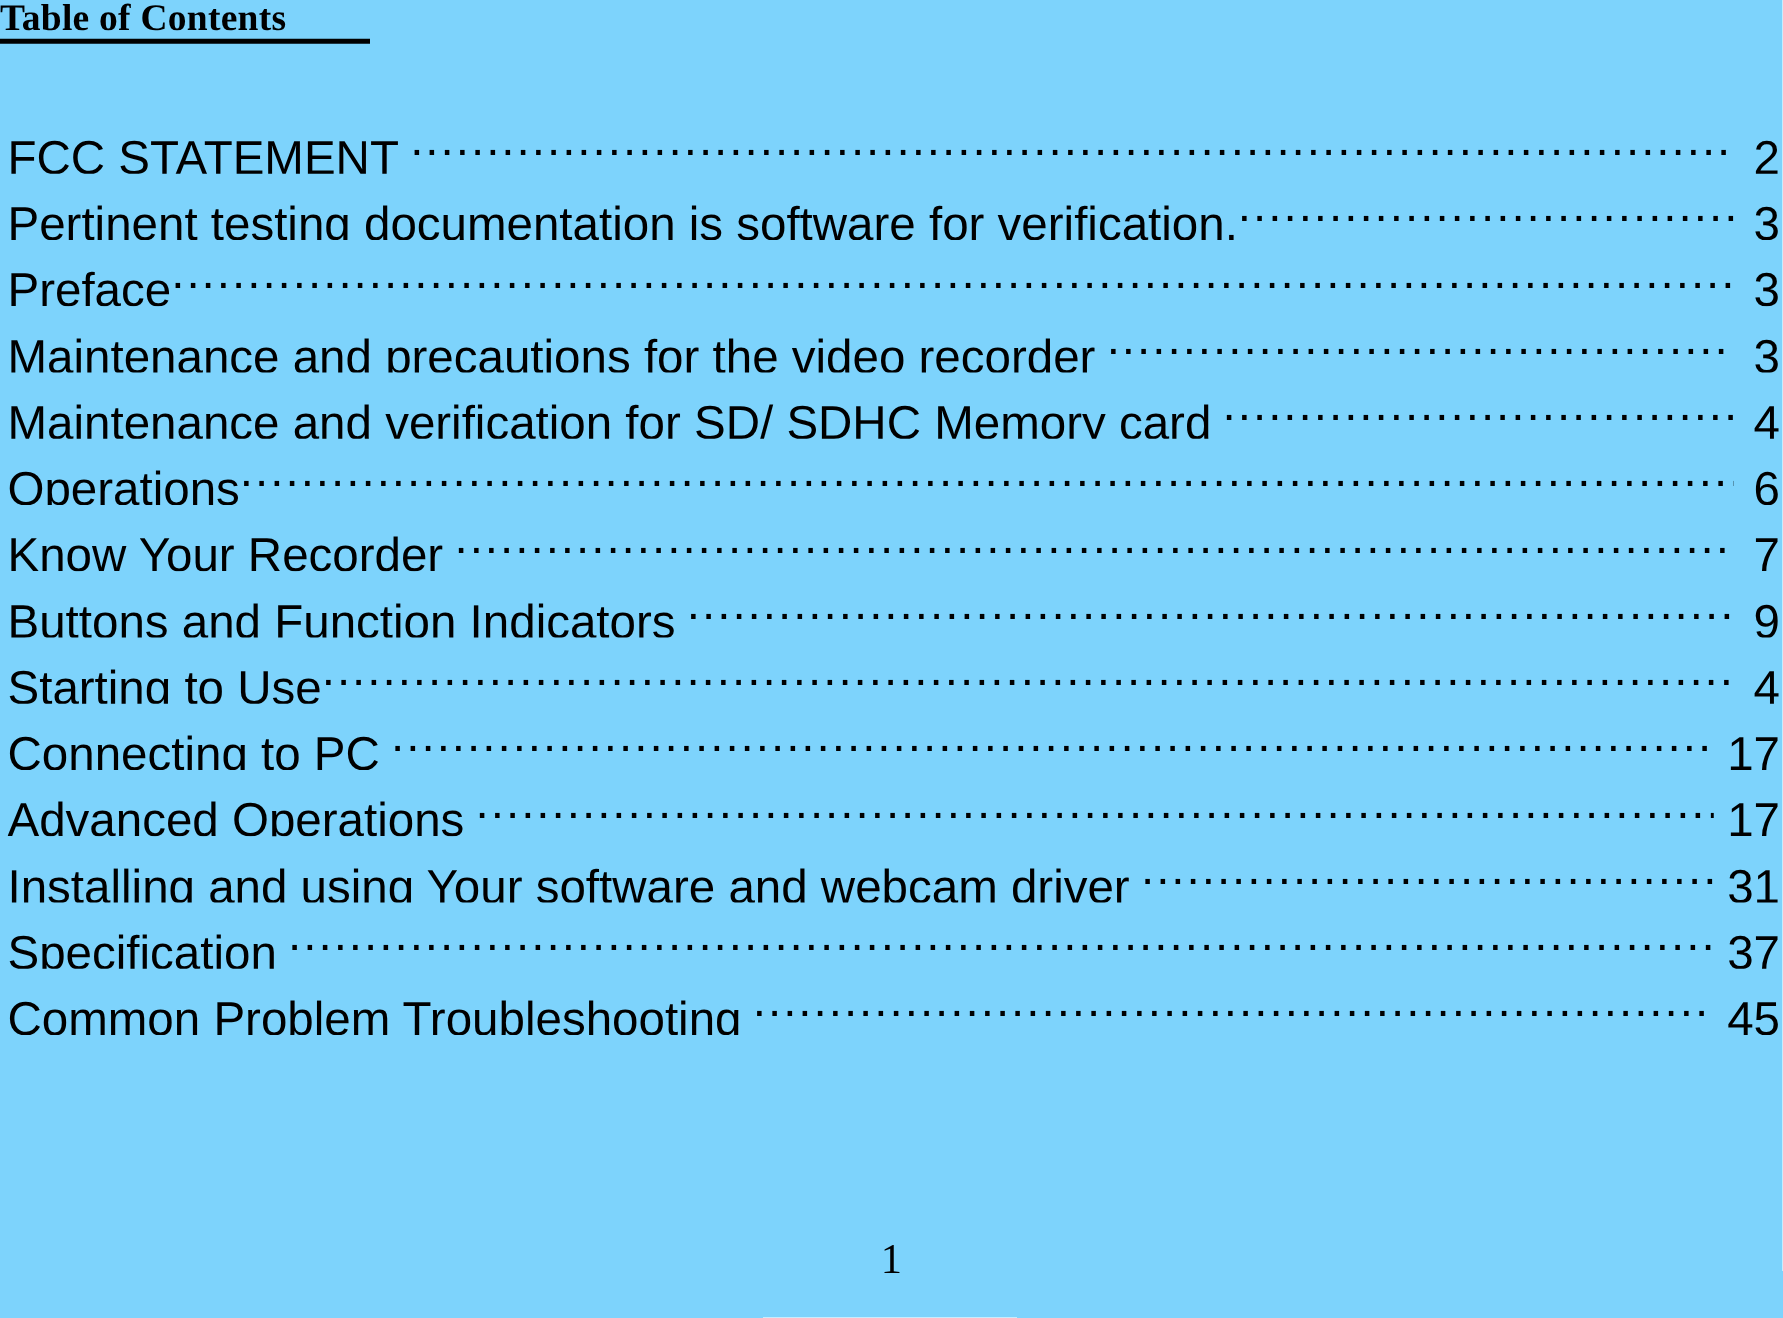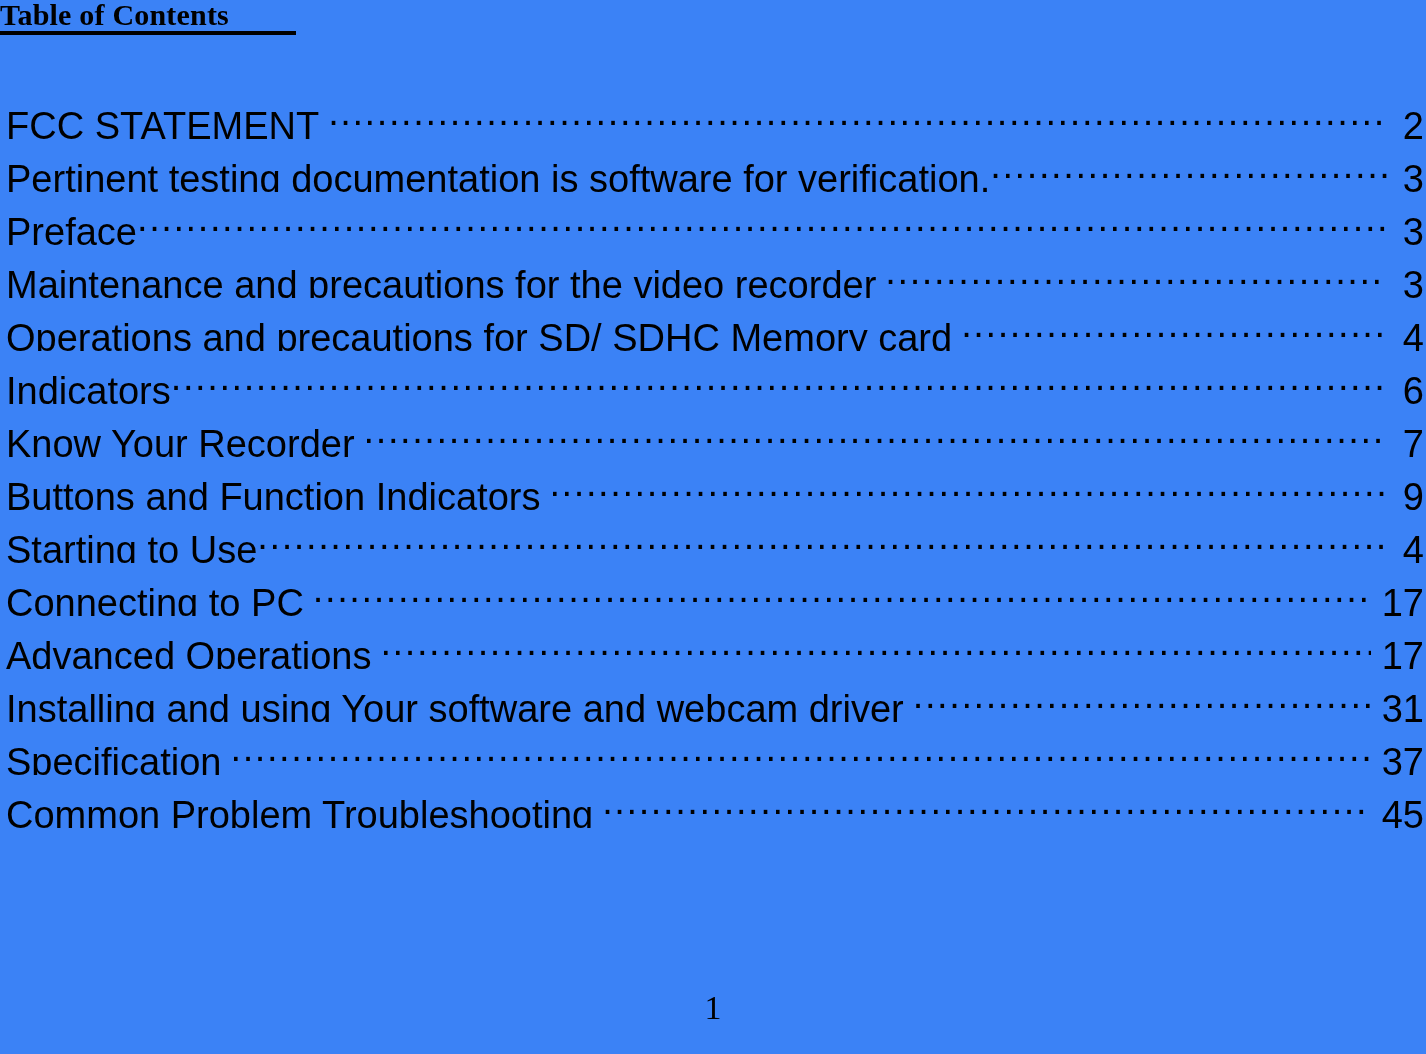--- a/index.html
+++ b/index.html
@@ -4,21 +4,21 @@
 <style>
   html, body {
     margin: 0;
     padding: 0;
     background: #ffffff;
   }
   .page {
     position: relative;
     width: 1426px;
     height: 1054px;
-    background: #3b82f6;
+    background: #7dd3fc;
     overflow: hidden;
     box-sizing: border-box;
   }
 
   
   .toc-title {
     position: absolute;
     left: 0px;
     top: -2px;
     font-family: "Liberation Serif", "DejaVu Serif", serif;
@@ -125,26 +125,26 @@
         <span class="toc-label">Preface</span>
         <span class="toc-leader"></span>
         <span class="toc-page">3</span>
       </div>
       <div class="toc-row gap">
         <span class="toc-label">Maintenance and precautions for the video recorder</span>
         <span class="toc-leader"></span>
         <span class="toc-page">3</span>
       </div>
       <div class="toc-row gap">
-        <span class="toc-label">Operations and precautions for SD/ SDHC Memory card</span>
+        <span class="toc-label">Maintenance and verification for SD/ SDHC Memory card</span>
         <span class="toc-leader"></span>
         <span class="toc-page">4</span>
       </div>
       <div class="toc-row tight">
-        <span class="toc-label">Indicators</span>
+        <span class="toc-label">Operations</span>
         <span class="toc-leader"></span>
         <span class="toc-page">6</span>
       </div>
       <div class="toc-row gap">
         <span class="toc-label">Know Your Recorder</span>
         <span class="toc-leader"></span>
         <span class="toc-page">7</span>
       </div>
       <div class="toc-row gap">
         <span class="toc-label">Buttons and Function Indicators</span>

